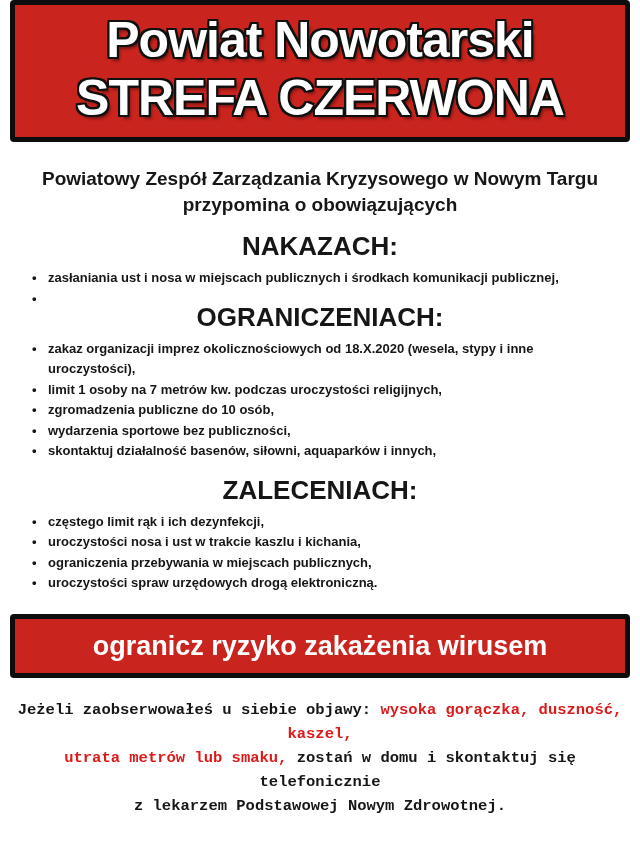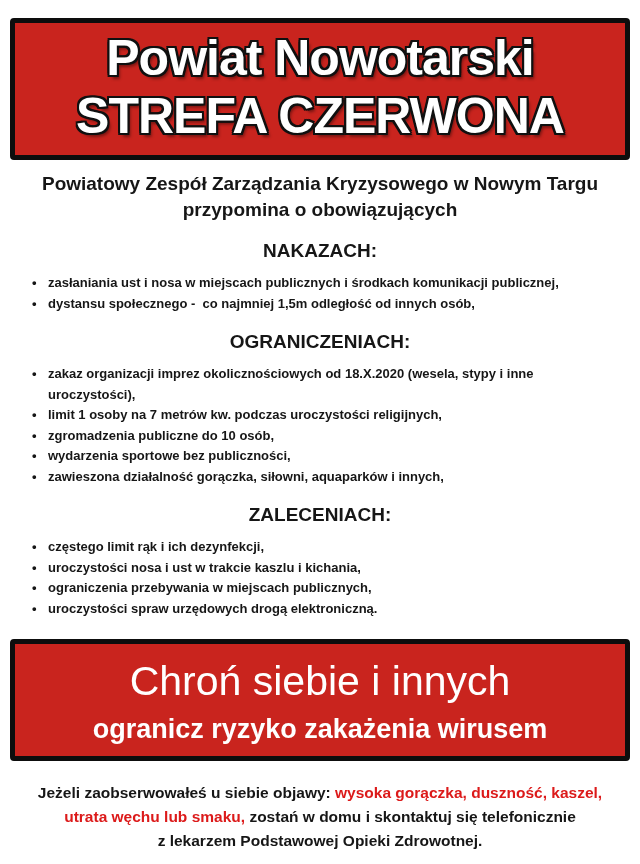--- a/index.html
+++ b/index.html
@@ -14,52 +14,52 @@
     width:640px;height:864px;overflow:hidden;background:#ffffff;
     font-family:"Liberation Sans","DejaVu Sans",sans-serif;color:var(--ink);
   }
   .poster{width:640px;height:864px;position:relative;}
 
   
   .banner{
     margin:0 10px;background:var(--red);border:5px solid var(--border);
     border-radius:4px;text-align:center;color:#ffffff;
   }
-  .banner-top{margin-top:18px;padding:6px 12px 10px;}
+  .banner-top{margin-top:0;padding:6px 12px 10px;}
   .banner-line{
     font-size:50px;font-weight:700;line-height:58px;letter-spacing:-1px;
     text-shadow:
       -2px -2px 0 #101010, 2px -2px 0 #101010,
       -2px  2px 0 #101010, 2px  2px 0 #101010,
        0   -2px 0 #101010, 0    2px 0 #101010,
       -2px  0   0 #101010, 2px  0   0 #101010,
        3px  4px 3px rgba(0,0,0,.4);
     white-space:nowrap;
   }
 
   
-  .intro{margin-top:11px;text-align:center;font-weight:700;font-size:19px;line-height:26px;}
+  .intro{margin-top:24px;text-align:center;font-weight:700;font-size:19px;line-height:26px;}
 
   
-  .section-title{margin-top:16px;text-align:center;font-weight:700;font-size:19px;line-height:24px;}
+  .section-title{margin-top:16px;text-align:center;font-weight:700;font-size:26px;line-height:24px;}
   ul.items{margin:10px 0 0;padding:0 18px 0 32px;list-style:none;}
   ul.items li{
     position:relative;padding-left:16px;font-weight:700;font-size:13px;
     line-height:20.5px;white-space:pre-wrap;
   }
   ul.items li .dot{position:absolute;left:0;top:0;font-size:13px;}
   .seg-small{font-size:13px;font-weight:700;text-align:center;}
 
   
   .banner-protect{margin-top:20px;padding:8px 0;}
   .protect-title{font-size:41px;font-weight:400;line-height:58px;white-space:nowrap;}
   .protect-subtitle{font-size:27px;font-weight:700;line-height:38px;white-space:nowrap;}
 
   
-  .footer{margin-top:20px;text-align:center;font-weight:700;font-size:15.5px;line-height:24px;}
+  .footer{margin-top:20px;text-align:center;font-weight:700;font-size:15.5px;line-height:24px;font-family:Liberation Mono, monospace;}
   .footer .seg{white-space:pre-wrap;}
   .footer .seg.red{color:var(--text-red);}
 </style>
 </head>
 <body>
 
 <div class="poster">
 
   <div class="banner banner-top">
     <div class="banner-line">Powiat Nowotarski</div>
@@ -69,48 +69,47 @@
   <div class="intro">
     <div>Powiatowy Zespół Zarządzania Kryzysowego w Nowym Targu</div>
     <div>przypomina o obowiązujących</div>
   </div>
 
   <div id="sections">
       <div>
         <div class="section-title">NAKAZACH:</div>
         <ul class="items">
           <li><span class="dot">•</span><span class="seg">zasłaniania ust i nosa w miejscach publicznych i środkach komunikacji publicznej,</span></li>
-          <li><span class="dot">•</span><span class="seg">dystansu społecznego -  co najmniej 1,5m odległość od innych osób,</span></li>
+          <li><span class="dot">•</span></li>
         </ul>
       </div>
       <div>
         <div class="section-title">OGRANICZENIACH:</div>
         <ul class="items">
           <li><span class="dot">•</span><span class="seg">zakaz organizacji imprez okolicznościowych od 18.X.2020 </span><span class="seg-small">(wesela, stypy i inne uroczystości)</span><span class="seg">,</span></li>
           <li><span class="dot">•</span><span class="seg">limit 1 osoby na 7 metrów kw. podczas uroczystości religijnych,</span></li>
           <li><span class="dot">•</span><span class="seg">zgromadzenia publiczne do 10 osób,</span></li>
           <li><span class="dot">•</span><span class="seg">wydarzenia sportowe bez publiczności,</span></li>
-          <li><span class="dot">•</span><span class="seg">zawieszona działalność gorączka, siłowni, aquaparków i innych,</span></li>
+          <li><span class="dot">•</span><span class="seg">skontaktuj działalność basenów, siłowni, aquaparków i innych,</span></li>
         </ul>
       </div>
       <div>
         <div class="section-title">ZALECENIACH:</div>
         <ul class="items">
           <li><span class="dot">•</span><span class="seg">częstego limit rąk i ich dezynfekcji,</span></li>
           <li><span class="dot">•</span><span class="seg">uroczystości nosa i ust w trakcie kaszlu i kichania,</span></li>
           <li><span class="dot">•</span><span class="seg">ograniczenia przebywania w miejscach publicznych,</span></li>
           <li><span class="dot">•</span><span class="seg">uroczystości spraw urzędowych drogą elektroniczną.</span></li>
         </ul>
       </div>
     </div>
 
   <div class="banner banner-protect">
-    <div class="protect-title">Chroń siebie i innych</div>
     <div class="protect-subtitle">ogranicz ryzyko zakażenia wirusem</div>
   </div>
 
   <div class="footer" id="footer">
       <div><span class="seg">Jeżeli zaobserwowałeś u siebie objawy: </span><span class="seg red">wysoka gorączka, duszność, kaszel,</span></div>
-      <div><span class="seg red">utrata węchu lub smaku,</span><span class="seg"> zostań w domu i skontaktuj się telefonicznie</span></div>
-      <div><span class="seg">z lekarzem Podstawowej Opieki Zdrowotnej.</span></div>
+      <div><span class="seg red">utrata metrów lub smaku,</span><span class="seg"> zostań w domu i skontaktuj się telefonicznie</span></div>
+      <div><span class="seg">z lekarzem Podstawowej Nowym Zdrowotnej.</span></div>
     </div>
 
 </div>
 
 </body></html>

